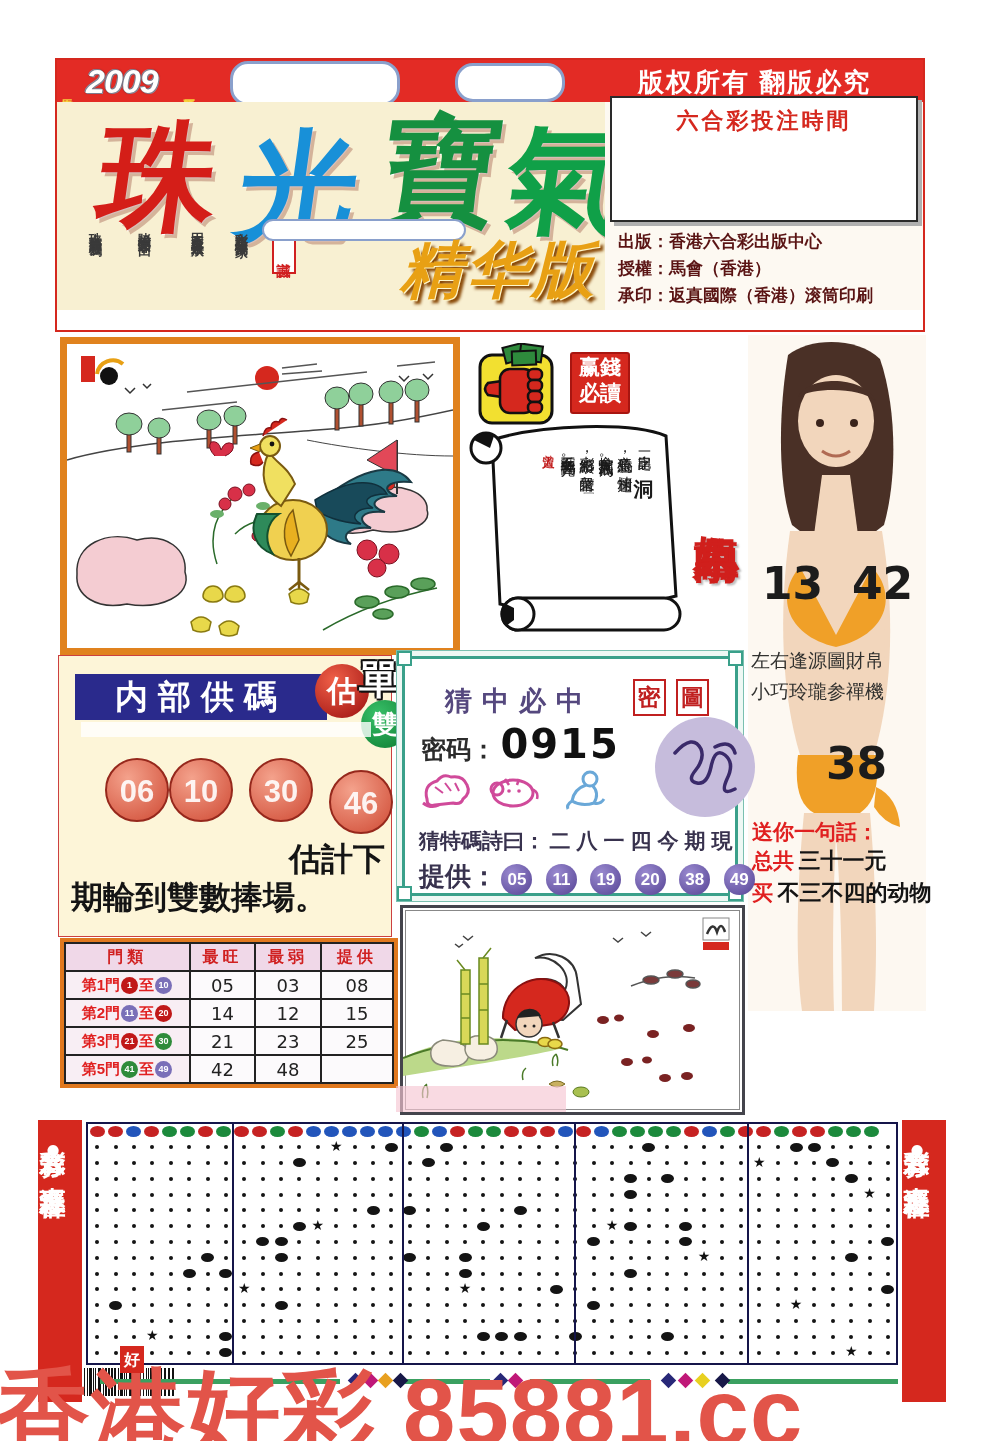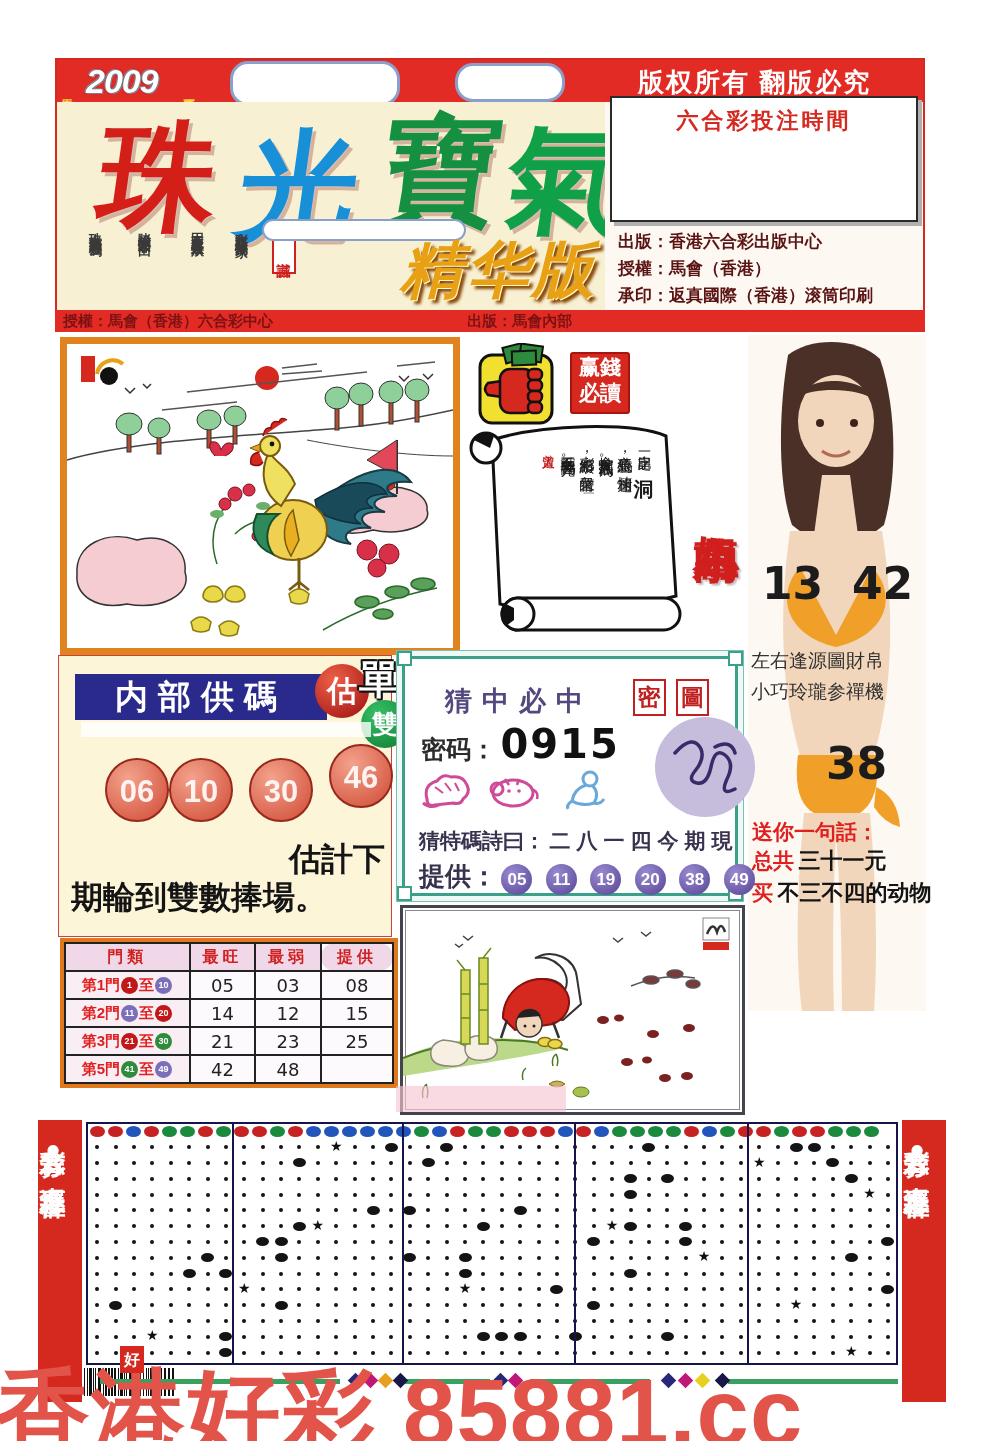--- a/index.html
+++ b/index.html
@@ -166,24 +166,20 @@
   <div class="abs right-info"></div>
   <div class="abs bet-time-box">
     <div class="bet-time-title" style="text-align:center;margin-top:8px;">六合彩投注時間</div>
   </div>
   <div class="abs" style="left:618px;top:228px;">
     <div class="pub-line"><span>出版：</span><span>香港六合彩出版中心</span></div>
     <div class="pub-line"><span>授權：</span><span>馬會（香港）</span></div>
     <div class="pub-line"><span>承印：</span><span>返真國際（香港）滚筒印刷</span></div>
   </div>
 
-  <div class="abs hdr-strip">
-    <span style="margin-left:8px;">授權：馬會（香港）六合彩中心</span>
-    <span style="margin-left:190px;">出版：馬會內部</span>
-  </div>
 
   <div class="abs rooster-box">
     <svg width="386" height="304" viewBox="0 0 386 304">
 
       <rect x="14" y="12" width="14" height="26" fill="#d5281e"></rect>
       <path d="M30,30 a16,16 0 0 1 26,-10" stroke="#e8a014" stroke-width="4" fill="none"></path>
       <circle cx="42" cy="32" r="9" fill="#111"></circle>
 
       <circle cx="200" cy="34" r="12" fill="#d5281e"></circle>
       <path d="M120,48 L300,28 M215,24 L250,20 M215,30 L255,27" stroke="#555" stroke-width="1.5" fill="none"></path>
@@ -364,21 +360,21 @@
 
   <div class="abs internal-box">
     <div class="abs internal-banner" style="background-color: rgb(42, 42, 140);">内部供碼</div>
     <div class="abs ball gu-ball">估</div>
     <div class="abs dan-char">單</div>
     <div class="abs ball shuang-ball">雙</div>
     <div class="abs wash"></div>
     <div class="abs ball code-ball" style="left:46px;top:102px;">06</div>
     <div class="abs ball code-ball" style="left:110px;top:102px;">10</div>
     <div class="abs ball code-ball" style="left:190px;top:102px;">30</div>
-    <div class="abs ball code-ball" style="left:270px;top:88px;">46</div>
+    <div class="abs ball code-ball" style="left:270px;top:114px;">46</div>
     <div class="abs note" style="left:230px;top:182px;">估計下</div>
     <div class="abs note" style="left:12px;top:220px;">期輪到雙數捧場。</div>
   </div>
 
   <div class="abs guess-outer">
     <div class="guess-inner">
       <div class="corner" style="left:-8px;top:-8px;"></div>
       <div class="corner" style="right:-8px;top:-8px;"></div>
       <div class="corner" style="left:-8px;bottom:-8px;"></div>
       <div class="corner" style="right:-8px;bottom:-8px;"></div>
@@ -434,21 +430,21 @@
     </div>
   </div>
 
   <div class="abs hot-table">
     <table class="ht">
       <thead>
       <tr>
         <th style="width:38%;">門類</th>
         <th style="width:20%;">最旺</th>
         <th style="width:20%;">最弱</th>
-        <th style="width:22%;border-radius:14px;">提供</th>
+        <th style="width:22%;">提供</th>
       </tr>
       </thead>
       <tbody id="ht-body">
           <tr>
             <td class="door-cell"><span class="door-txt">第1門</span><span class="mini-ball" style="background:#c01818">1</span><span class="door-txt">至</span><span class="mini-ball" style="background:#7a6fb8">10</span></td>
             <td class="val-cell">05</td>
             <td class="val-cell">03</td>
             <td class="val-cell">08</td>
           </tr>
           <tr>

